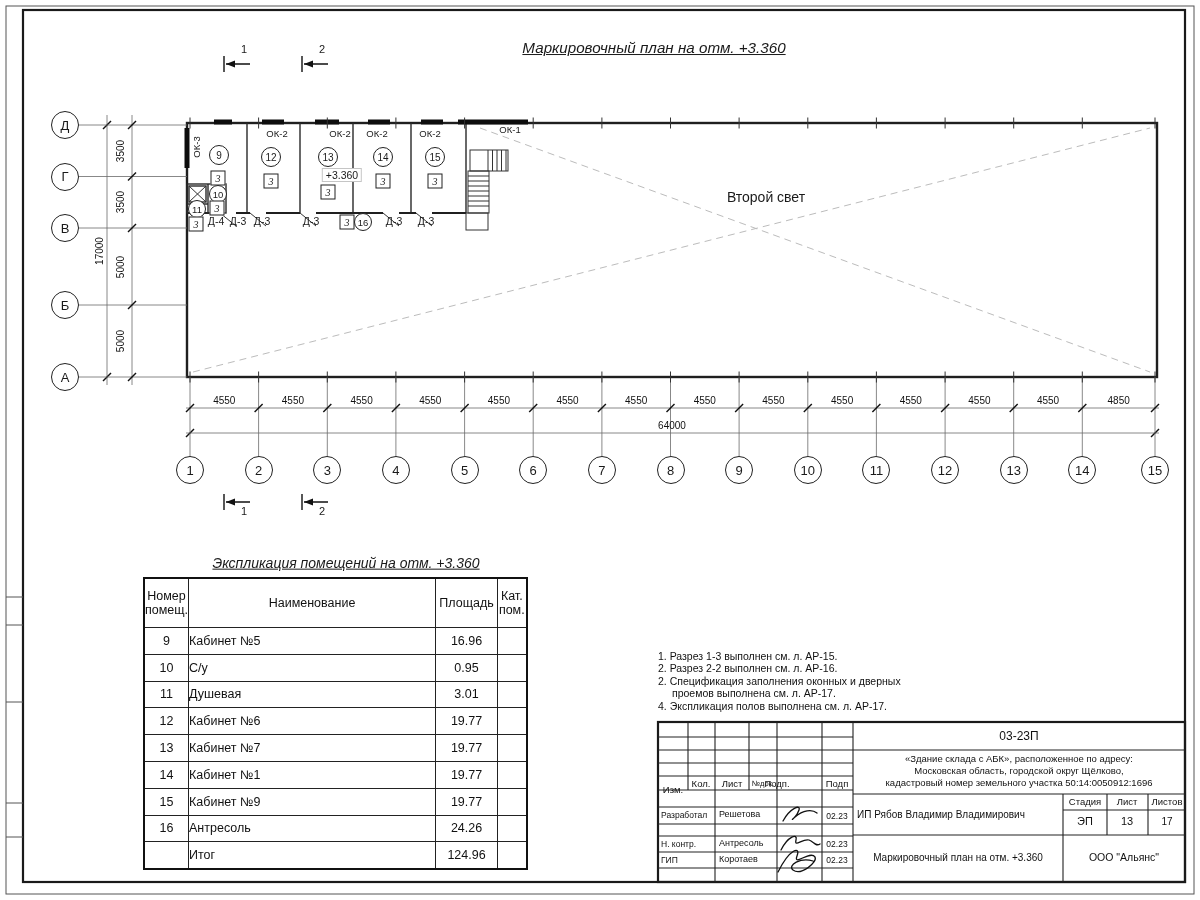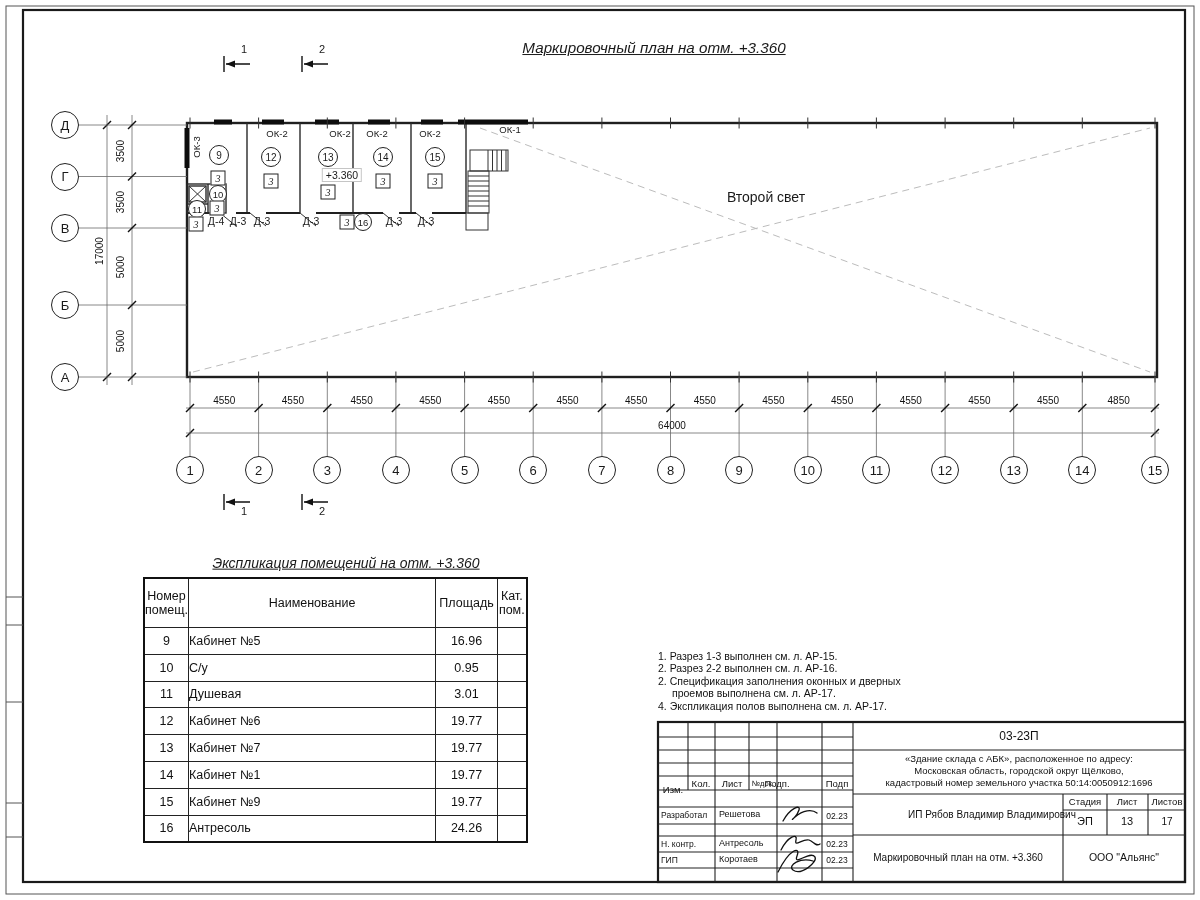--- a/index.html
+++ b/index.html
@@ -288,20 +288,26 @@
           <td class="c-name">Кабинет №9</td>
           <td class="c-area">19.77</td>
           <td class="c-cat"></td>
         </tr>
         <tr>
           <td class="c-num">16</td>
           <td class="c-name">Антресоль</td>
           <td class="c-area">24.26</td>
           <td class="c-cat"></td>
         </tr>
+        <tr>
+          <td class="c-num"></td>
+          <td class="c-name">Итог</td>
+          <td class="c-area">124.96</td>
+          <td class="c-cat"></td>
+        </tr>
       </tbody>
   </table>
 
   <div class="notes" id="notes-box">
       <div>1. Разрез 1-3 выполнен см. л. АР-15.</div>
       <div>2. Разрез 2-2 выполнен см. л. АР-16.</div>
       <div>2. Спецификация заполнения оконных и дверных</div>
       <div>проемов выполнена см. л. АР-17.</div>
       <div>4. Экспликация полов выполнена см. л. АР-17.</div>
     </div>
@@ -318,21 +324,21 @@
   <div class="lbl tb tb-c" style="left:837px;top:783.5px;">Подп</div>
   <div class="lbl tb" style="left:661px;top:811px;font-size:8.5px;">Разработал</div>
   <div class="lbl tb" style="left:719px;top:810px;font-size:9px;">Решетова</div>
   <div class="lbl tb tb-c" style="left:837px;top:816px;font-size:8.5px;">02.23</div>
   <div class="lbl tb" style="left:661px;top:840px;font-size:8.5px;">Н. контр.</div>
   <div class="lbl tb" style="left:719px;top:839px;font-size:9px;">Антресоль</div>
   <div class="lbl tb tb-c" style="left:837px;top:844px;font-size:8.5px;">02.23</div>
   <div class="lbl tb" style="left:661px;top:856px;font-size:8.5px;">ГИП</div>
   <div class="lbl tb" style="left:719px;top:855px;font-size:9px;">Коротаев</div>
   <div class="lbl tb tb-c" style="left:837px;top:860px;font-size:8.5px;">02.23</div>
-  <div class="lbl tb tb-c" style="left:992px;top:815px;font-size:10px;">ИП Рябов Владимир Владимирович</div>
+  <div class="lbl tb tb-c" style="left:941px;top:815px;font-size:10px;">ИП Рябов Владимир Владимирович</div>
   <div class="lbl tb tb-c" style="left:1085px;top:802px;">Стадия</div>
   <div class="lbl tb tb-c" style="left:1127px;top:802px;">Лист</div>
   <div class="lbl tb tb-c" style="left:1167px;top:802px;">Листов</div>
   <div class="lbl tb tb-c" style="left:1085px;top:822px;font-size:11px;">ЭП</div>
   <div class="lbl tb tb-c" style="left:1127px;top:822px;font-size:11px;">13</div>
   <div class="lbl tb tb-c" style="left:1167px;top:822px;font-size:10px;">17</div>
   <div class="lbl tb tb-c" style="left:958px;top:858px;font-size:10px;">Маркировочный план на отм. +3.360</div>
   <div class="lbl tb tb-c" style="left:1124px;top:858px;font-size:10.5px;">ООО "Альянс"</div>
 
   <div id="gen-layer">

